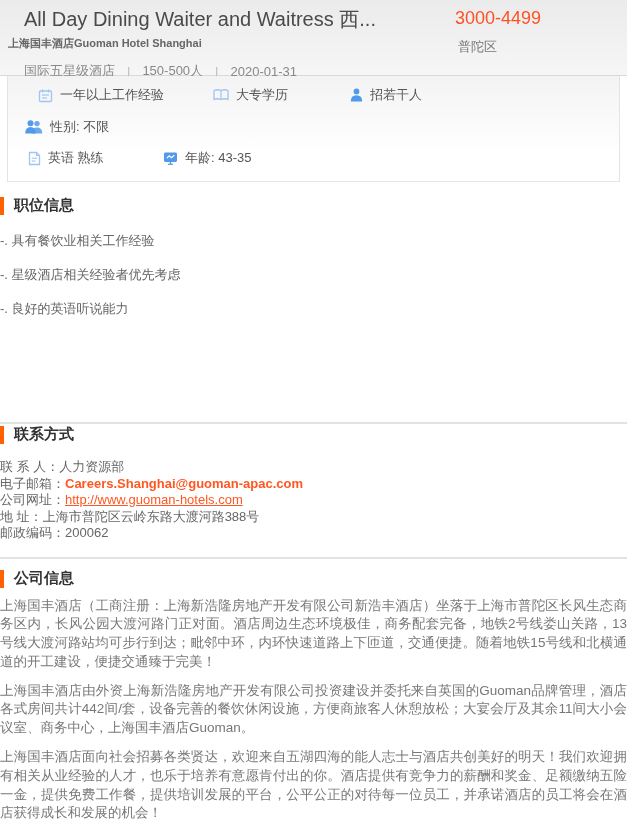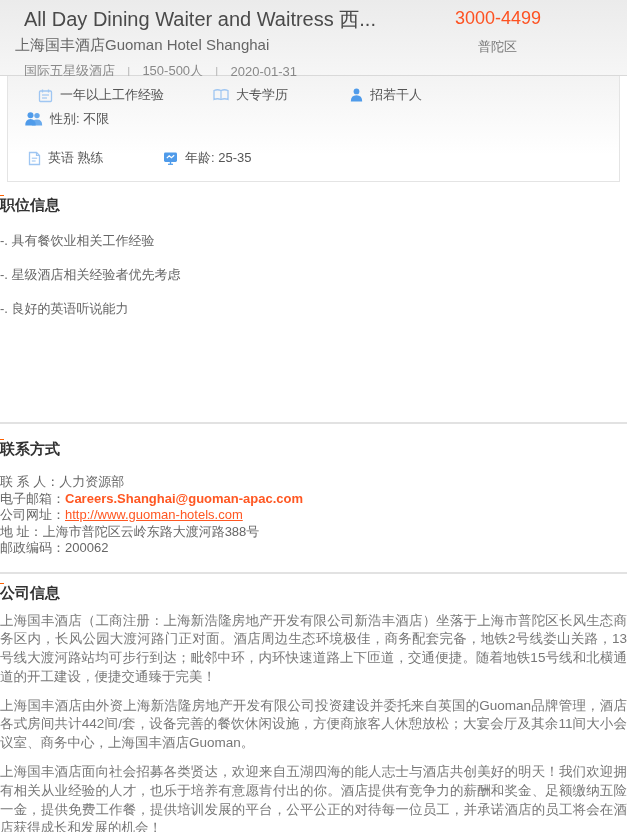--- a/index.html
+++ b/index.html
@@ -11,53 +11,53 @@
     --divider:#e2e2e2; --body-gray:#777; --mid-gray:#666;
   }
 
   
   .header { position:relative; height:76px;
     background:linear-gradient(#ebebeb,#f6f6f6);
     border-bottom:1px solid #d9d9d9; }
   .job-title { position:absolute; left:24px; top:6px; width:420px;
     font-size:20px; color:#4a4a4a; white-space:nowrap; overflow:hidden; }
   .salary { position:absolute; left:455px; top:8px; font-size:18px; color:var(--salary); }
-  .company-name { position:absolute; left:15px; top:36px; font-size:15px; color:#666; }
-  .district { position:absolute; left:478px; top:38px; font-size:13px; color:#777; }
+  .company-name { position:absolute; left:8px; top:36px; font-size:11px; color:#666;font-weight:bold; }
+  .district { position:absolute; left:458px; top:38px; font-size:13px; color:#777; }
   .tags { position:absolute; left:24px; top:62px; font-size:13px; color:#888;
     display:flex; align-items:center; }
   .tag-sep { margin:0 12px; color:#bbb; }
 
   
   .req-box { position:relative; margin:0 7px; height:106px;
     border:1px solid #e4e4e4; border-top:none;
     background:linear-gradient(#f3f3f3,#ffffff 75%); }
   .req-item { position:absolute; display:flex; align-items:center; gap:7px;
     font-size:13px; color:#555; white-space:nowrap; }
   .req-item svg { display:block; }
   .ic-solid { color:var(--icon-solid); }
   .ic-light { color:var(--icon-light); }
   .p-r1a{ left:30px; top:10px; } .p-r1b{ left:205px; top:10px; } .p-r1c{ left:342px; top:10px; }
-  .p-r2a{ left:17px; top:34px;justify-content:space-between; }
+  .p-r2a{ left:17px; top:42px;justify-content:space-between; }
   .p-r3a{ left:20px; top:73px; } .p-r3b{ left:155px; top:73px; }
 
   
-  .section-header { display:flex; align-items:flex-start; height:20px;flex-direction:column; }
+  .section-header { display:flex; align-items:flex-end; height:20px; }
   .accent-bar { width:4px; height:18px; background:var(--accent); margin-right:10px; }
   .section-title { font-size:15px; font-weight:bold; color:#333; }
 
   .job-section { padding-top:13px; }
   .job-items { margin-top:9px; list-style:none; }
   .job-items li { height:34px; display:flex; align-items:center;
     font-size:13px; color:#666; }
   .spacer-1 { height:96px; }
 
   .divider { border-top:2px solid var(--divider); }
 
-  .contact-section { padding-top:15px; }
+  .contact-section { padding-top:0; }
   .contact-rows { margin-top:15px; }
   .contact-row { font-size:13px; color:#666; line-height:16.5px; }
   .contact-value { color:#666; }
   .contact-value.orange { color:var(--link);font-weight:bold; }
   .contact-link { color:var(--link); text-decoration:underline; cursor:pointer; }
   .contact-bottom { height:15px; }
 
   .company-section { padding-top:9px; }
   .company-paras { margin-top:9px; }
   .company-paras p { font-size:13.5px; color:var(--body-gray); line-height:18.8px;
@@ -141,21 +141,21 @@
 
   <div class="req-item p-r3b">
     <span class="ic-solid">
       <svg width="15" height="14" viewBox="0 0 15 14">
           <rect x="1" y="1.5" width="13" height="9.5" rx="1.4" fill="currentColor"></rect>
           <polyline points="3.8,7.2 6.2,4.8 8.4,6.6 11.2,4.2" fill="none" stroke="#fff" stroke-width="1.2"></polyline>
           <line x1="7.5" y1="11" x2="7.5" y2="13" stroke="currentColor" stroke-width="1.4"></line>
           <line x1="5" y1="13.3" x2="10" y2="13.3" stroke="currentColor" stroke-width="1.2"></line>
         </svg>
     </span>
-    <span>年龄: 25-35</span>
+    <span>年龄: 43-35</span>
   </div>
 </div>
 
 <div class="job-section">
   <div class="section-header">
     <span class="accent-bar"></span>
     <span class="section-title">职位信息</span>
   </div>
   <ul class="job-items">
     <li>-. 具有餐饮业相关工作经验</li>

